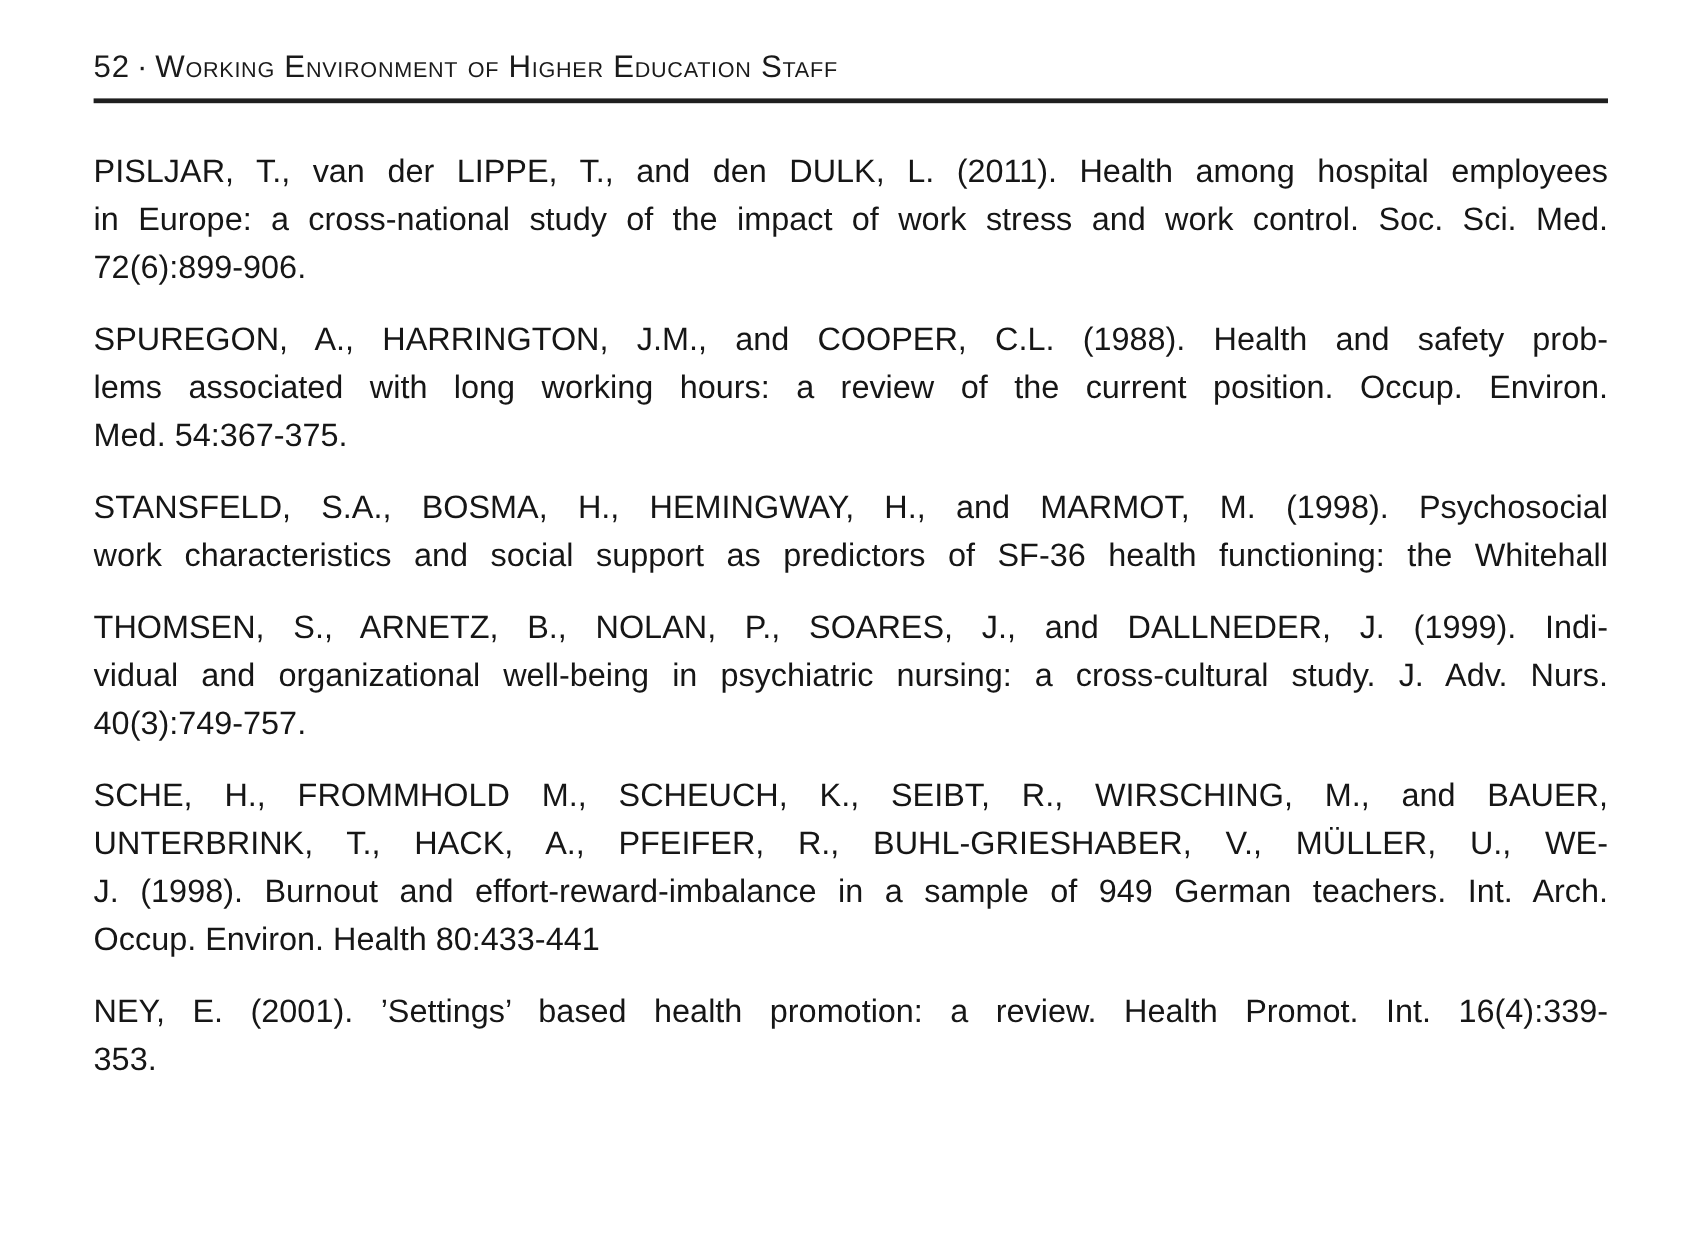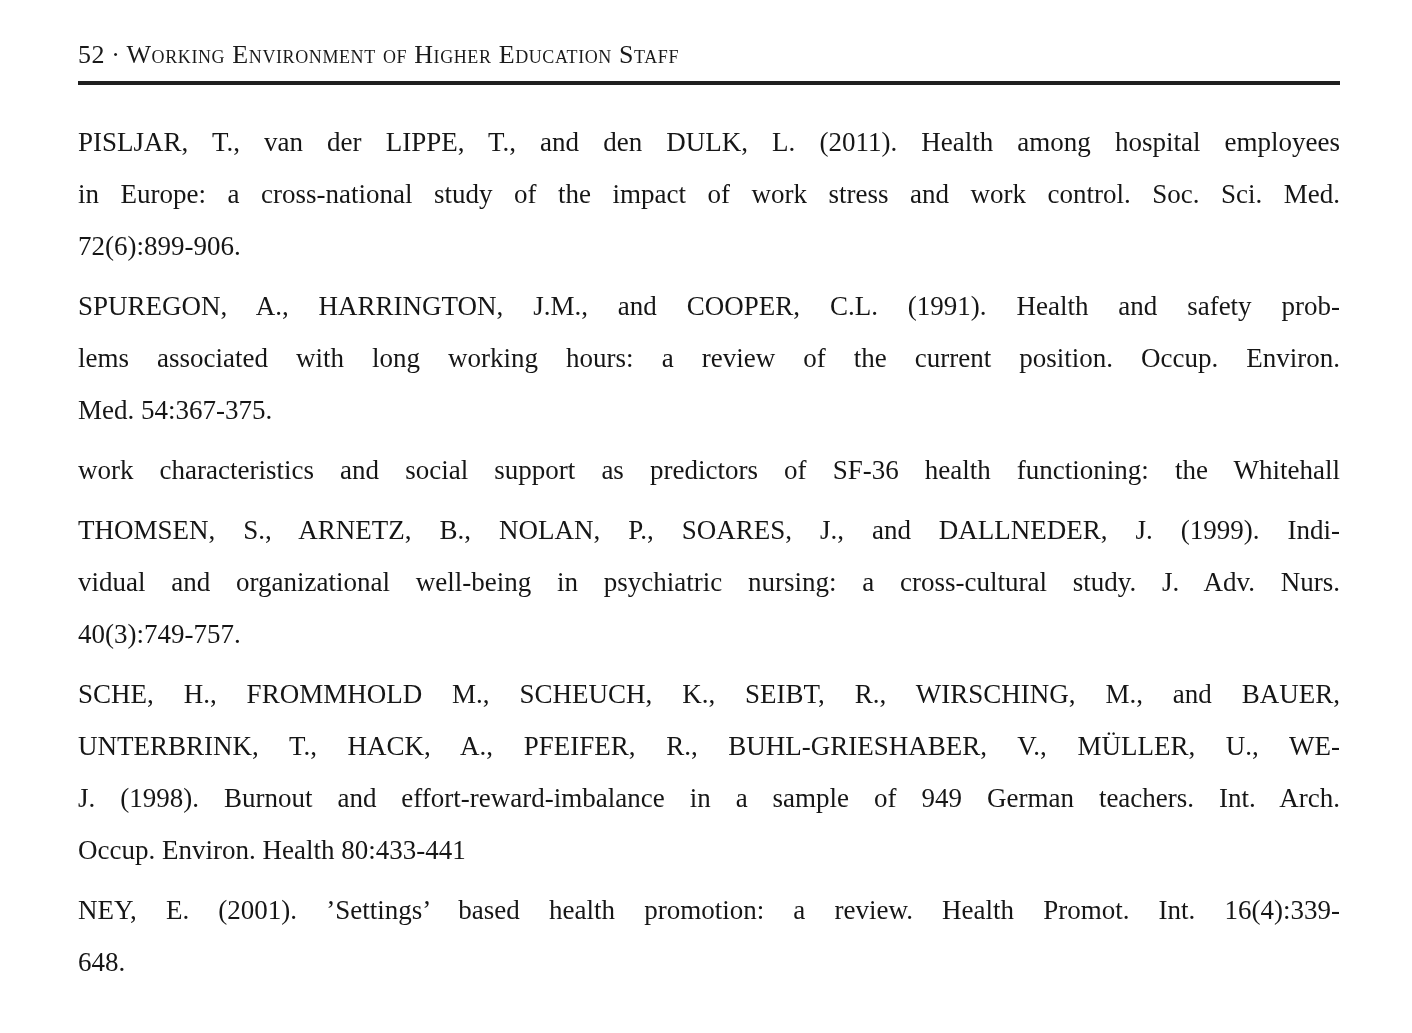--- a/index.html
+++ b/index.html
@@ -7,21 +7,21 @@
     padding: 0;
     background: #ffffff;
   }
   .page {
     position: relative;
     width: 1412px;
     height: 981px;
     box-sizing: border-box;
     padding: 40px 72px 0 78px;
     background: #ffffff;
-    font-family: Liberation Serif, serif;
+    font-family: Liberation Sans, sans-serif;
     color: #161616;
     overflow: hidden;
   }
   .running-head {
     font-size: 26px;
     font-variant: small-caps;
     letter-spacing: 0.6px;
     color: #1a1a1a;
     white-space: nowrap;
     margin-bottom: 11px;
@@ -40,21 +40,20 @@
     font-size: 27px;
     line-height: 40px;
   }
   .ref-line {
     display: block;
     text-align: justify;
     text-align-last: justify;
     white-space: normal;
     overflow: hidden;
     height: 40px;
-    margin-top: 12px;
   }
   .ref-line.last-line {
     text-align-last: left;
   }
 </style>
 </head>
 <body>
 
 <div class="page">
 
@@ -64,37 +63,38 @@
 
   <hr class="head-rule">
 
   <div class="references">
       <p class="reference">
         <span class="ref-line">PISLJAR, T., van der LIPPE, T., and den DULK, L. (2011). Health among hospital employees</span>
         <span class="ref-line">in Europe: a cross-national study of the impact of work stress and work control. Soc. Sci. Med.</span>
         <span class="ref-line last-line">72(6):899-906.</span>
       </p>
       <p class="reference">
-        <span class="ref-line">SPUREGON, A., HARRINGTON, J.M., and COOPER, C.L. (1991). Health and safety prob-</span>
+        <span class="ref-line">SPUREGON, A., HARRINGTON, J.M., and COOPER, C.L. (1988). Health and safety prob-</span>
         <span class="ref-line">lems associated with long working hours: a review of the current position. Occup. Environ.</span>
         <span class="ref-line last-line">Med. 54:367-375.</span>
       </p>
       <p class="reference">
+        <span class="ref-line">STANSFELD, S.A., BOSMA, H., HEMINGWAY, H., and MARMOT, M. (1998). Psychosocial</span>
         <span class="ref-line">work characteristics and social support as predictors of SF-36 health functioning: the Whitehall</span>
       </p>
       <p class="reference">
         <span class="ref-line">THOMSEN, S., ARNETZ, B., NOLAN, P., SOARES, J., and DALLNEDER, J. (1999). Indi-</span>
         <span class="ref-line">vidual and organizational well-being in psychiatric nursing: a cross-cultural study. J. Adv. Nurs.</span>
         <span class="ref-line last-line">40(3):749-757.</span>
       </p>
       <p class="reference">
         <span class="ref-line">SCHE, H., FROMMHOLD M., SCHEUCH, K., SEIBT, R., WIRSCHING, M., and BAUER,</span>
         <span class="ref-line">UNTERBRINK, T., HACK, A., PFEIFER, R., BUHL-GRIESHABER, V., MÜLLER, U., WE-</span>
         <span class="ref-line">J. (1998). Burnout and effort-reward-imbalance in a sample of 949 German teachers. Int. Arch.</span>
         <span class="ref-line last-line">Occup. Environ. Health 80:433-441</span>
       </p>
       <p class="reference">
         <span class="ref-line">NEY, E. (2001). ’Settings’ based health promotion: a review. Health Promot. Int. 16(4):339-</span>
-        <span class="ref-line last-line">648.</span>
+        <span class="ref-line last-line">353.</span>
       </p>
     </div>
 
 </div>
 
 </body></html>

